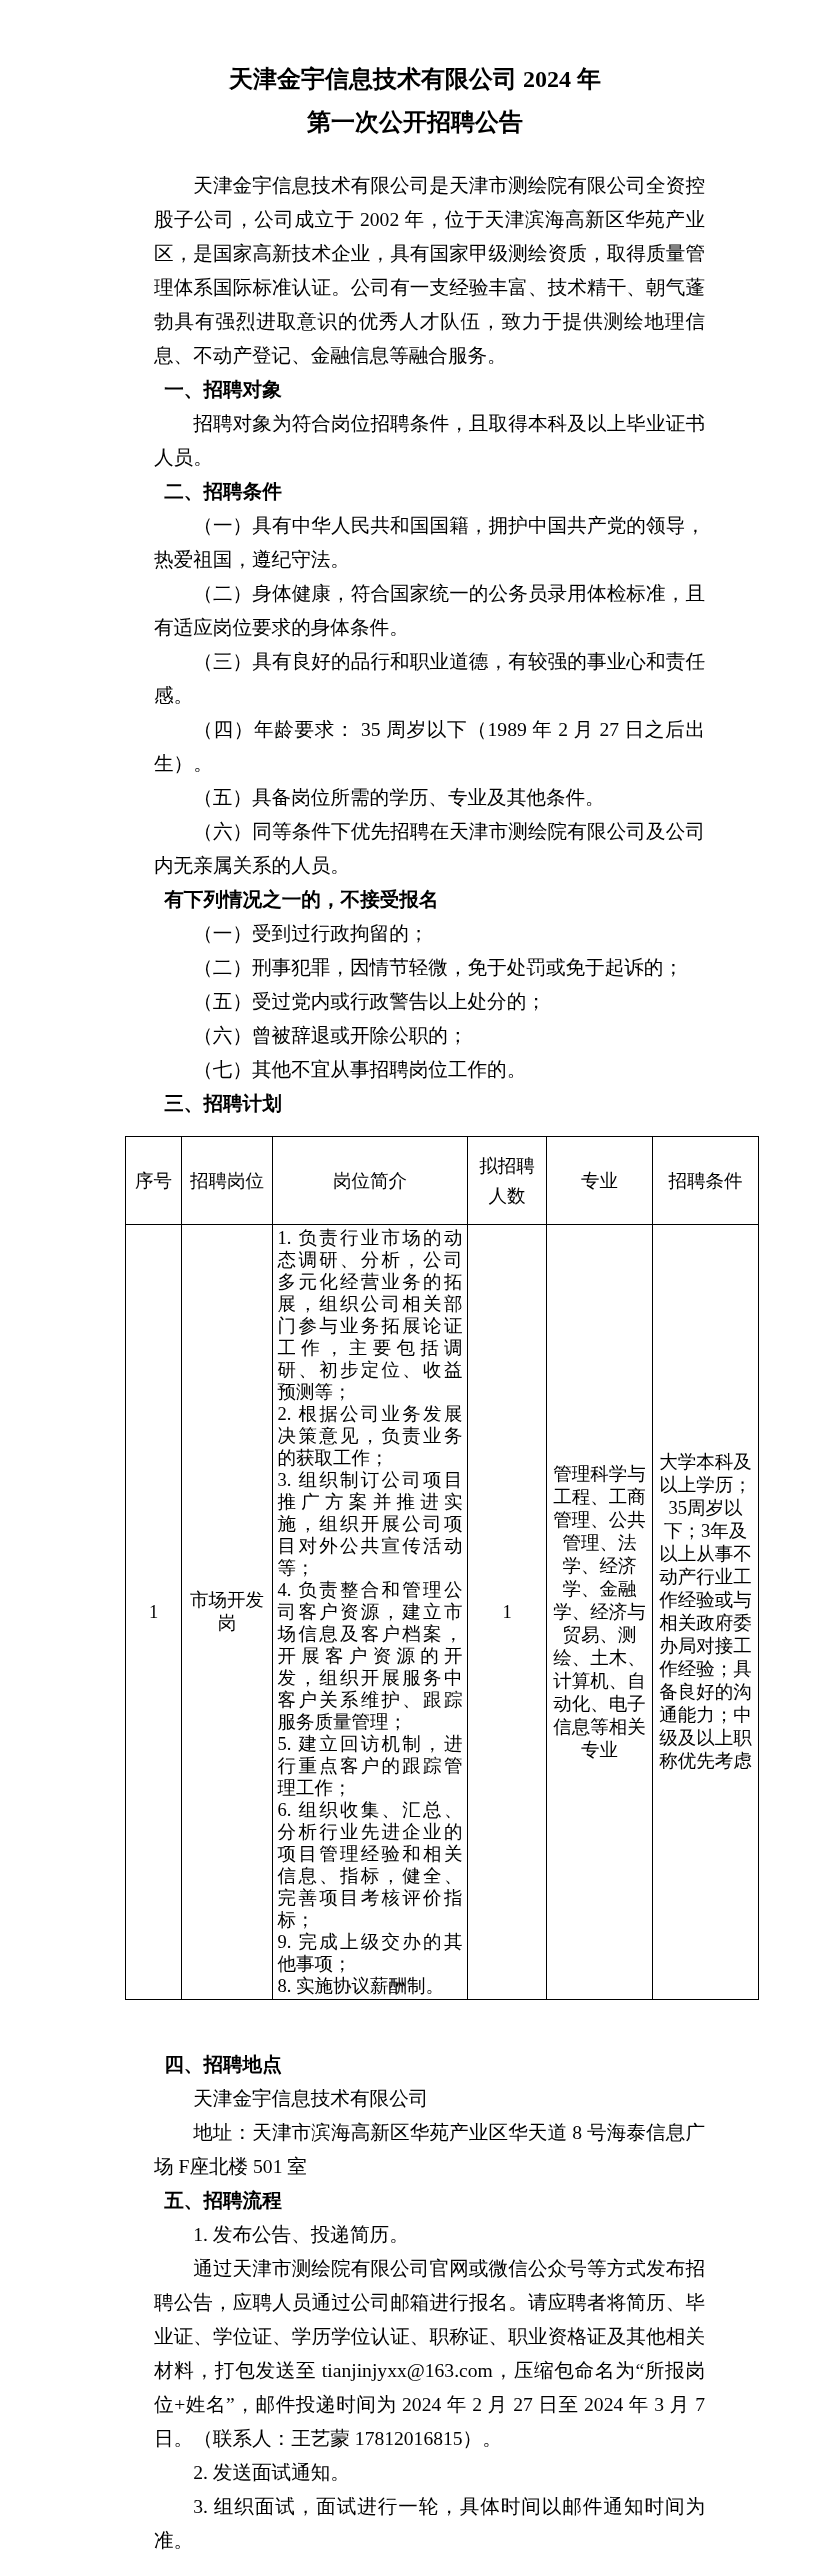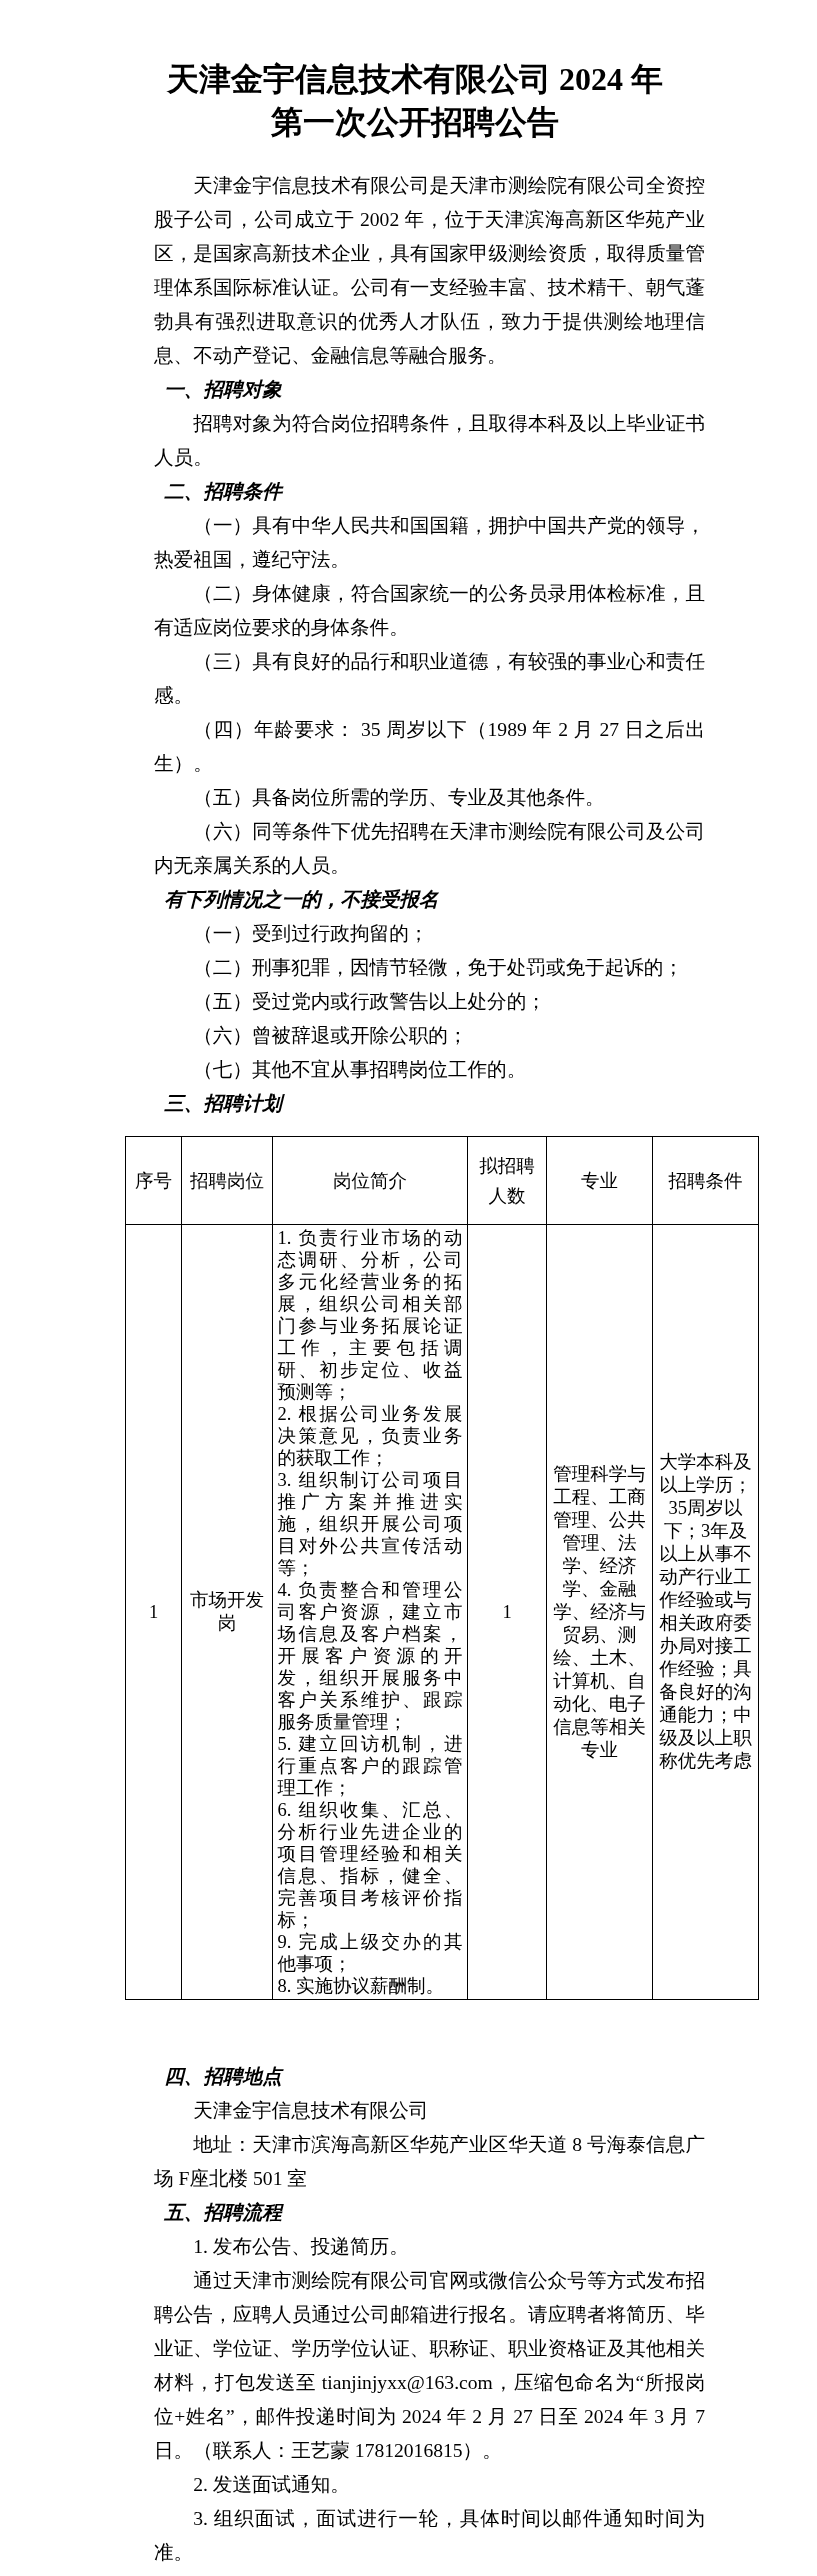--- a/index.html
+++ b/index.html
@@ -14,28 +14,28 @@
   }
   .content {
     padding:58px 113px 0 125px;
     font-size:19.6px;
     line-height:34px;
     text-align:justify;
   }
   .title {
     text-align:center;
     font-weight:bold;
-    font-size:32px;
+    font-size:24px;
     line-height:43px;
     text-indent:0;
   }
   .title-block { margin-bottom:25px; }
   .p  { text-indent:2em; text-align:justify;margin-left:29px; }
-  .h  { text-indent:2em; font-weight:bold;font-style:italic; }
-  .after-table { margin-top:60px; }
+  .h  { text-indent:2em; font-weight:bold; }
+  .after-table { margin-top:48px; }
   .plan-table {
     width:633px;
     margin-top:15px;
     border-collapse:collapse;
     table-layout:fixed;
     font-size:18.5px;
   }
   .plan-table th, .plan-table td {
     border:1px solid #000;
     font-weight:normal;

